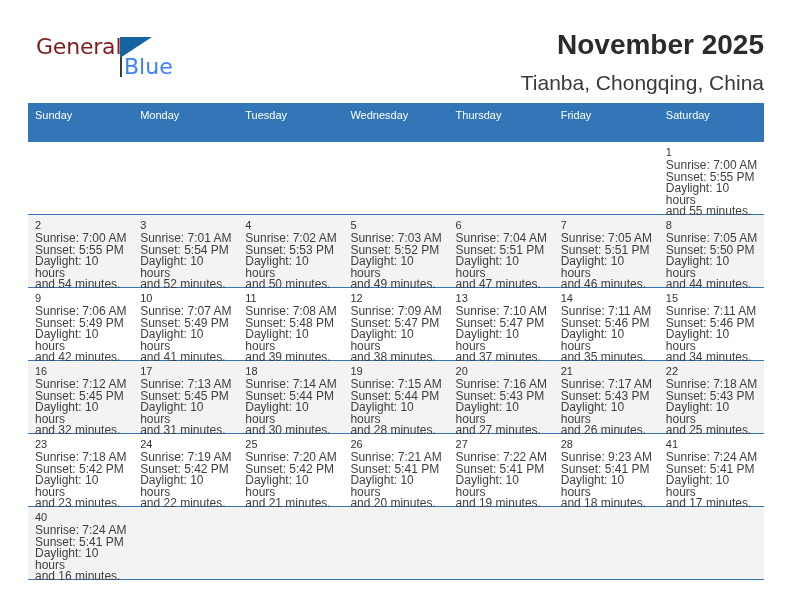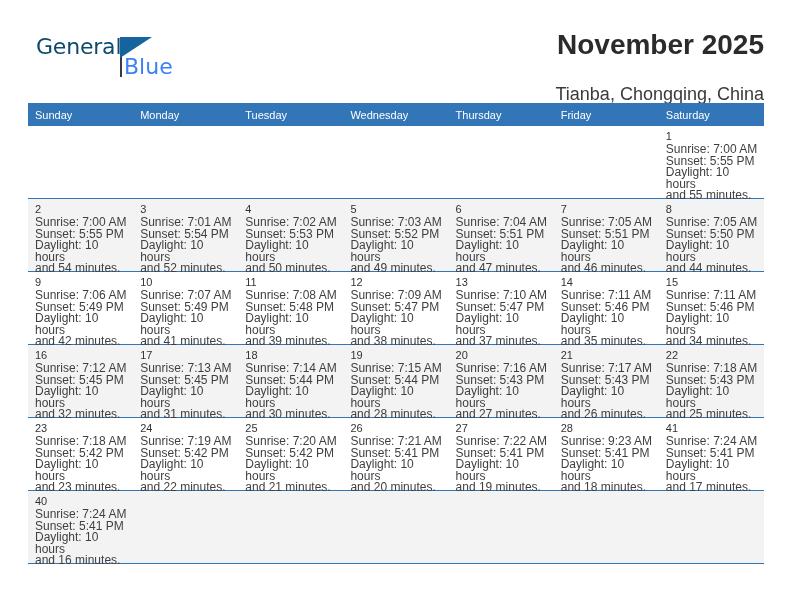--- a/index.html
+++ b/index.html
@@ -36,21 +36,21 @@
     width: 130px;
     height: 50px;
     line-height: 1;
   }
   .logo-general {
     position: absolute;
     left: 0;
     top: 0;
     font-size: 22px;
     letter-spacing: -0.2px;
-    color: #0c4a6e;
+    color: #7f1d1d;
     font-family: "DejaVu Sans", sans-serif;
   }
   .logo-flag {
     position: absolute;
     left: 84px;
     top: 1px;
     width: 0;
     height: 0;
     border-left: 32px solid #15639f;
     border-bottom: 21px solid transparent;
@@ -78,43 +78,43 @@
     text-align: right;
   }
   .cal-title {
     font-size: 28px;
     color: #2b2b2b;
     font-weight: bold;
     line-height: 34px;
     white-space: nowrap;
   }
   .cal-subtitle {
-    font-size: 18px;
+    font-size: 21px;
     color: #3a3a3a;
     line-height: 24px;
-    margin-top: 20px;
+    margin-top: 9px;
     white-space: nowrap;
   }
 
   
   .calendar {
     position: absolute;
     left: 28px;
     top: 103px;
     width: 736px;
     border-collapse: collapse;
     table-layout: fixed;
   }
   .calendar th {
     background: #3276b8;
     color: #ffffff;
     font-size: 11px;
     font-weight: normal;
     text-align: left;
-    padding: 5px 0 5px 7px;
+    padding: 5px 0 21px 7px;
     height: 13px;
     border: none;
   }
   .calendar td {
     vertical-align: top;
     padding: 0;
     border: none;
     border-bottom: 1px solid #3276b8;
     height: 72px;
     width: 105.14px;

